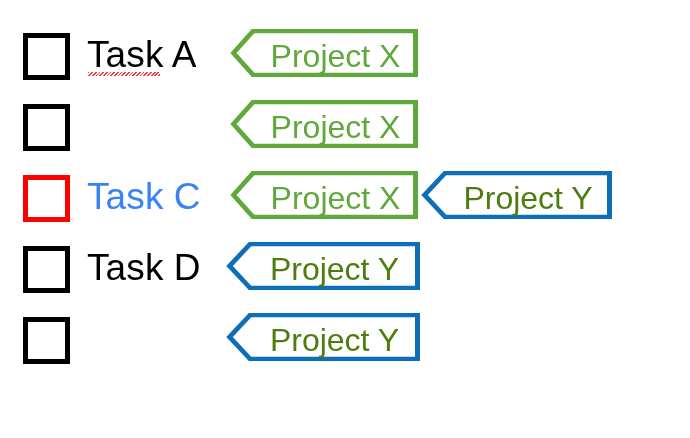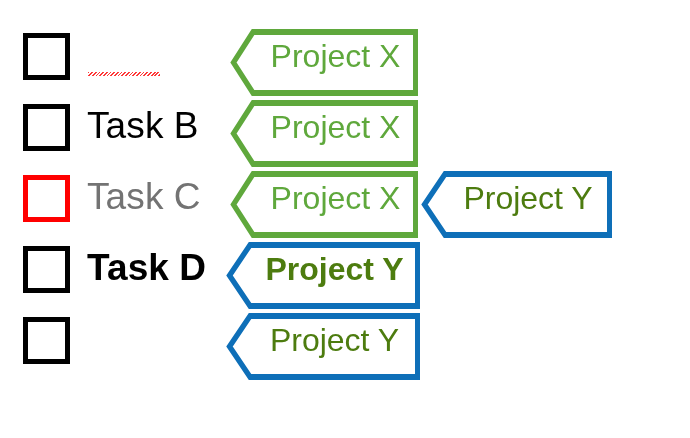--- a/index.html
+++ b/index.html
@@ -22,21 +22,21 @@
   
   .row {
     position: absolute;
     left: 0;
     width: 690px;
     height: 71px;
   }
   .row-1 { top: 26px; }
   .row-2 { top: 97px; }
   .row-3 { top: 168px; }
-  .row-4 { top: 239px; font-weight: bold; }
+  .row-4 { top: 239px; }
   .row-5 { top: 310px; }
 
   
   .checkbox {
     position: absolute;
     left: 23px;
     top: 7px;
     width: 37px;
     height: 37px;
     border: 5px solid #000000;
@@ -53,40 +53,40 @@
     left: 87px;
     top: 3px;
     height: 52px;
     line-height: 52px;
     font-size: 37px;
     color: #000000;
     letter-spacing: 0.1px;
     white-space: nowrap;
   }
   .task-label.red {
-    color: #737373;
+    color: #3b82f6;
   }
   
   .squiggle {
     position: absolute;
     left: 88px;
     top: 72px;
     width: 72px;
     height: 4px;
     background-image:
       repeating-linear-gradient(135deg,
         #ff2d2d 0px, #ff2d2d 1.3px,
         rgba(255,45,45,0) 1.3px, rgba(255,45,45,0) 2.6px);
     opacity: 0.95;
   }
 
   
   .banner {
     position: absolute;
-    height: 67px;
+    height: 48px;
     box-sizing: border-box;
   }
   .banner svg {
     position: absolute;
     left: 0;
     top: 0;
     width: 100%;
     height: 100%;
     overflow: visible;
   }
@@ -124,32 +124,32 @@
     width: 190px;
   }
 </style>
 </head>
 <body>
 
 <div id="canvas">
 
   <div class="row row-1">
     <div class="checkbox"></div>
+    <div class="task-label">Task A</div>
     <div class="banner green banner-x">
       <svg viewBox="0 0 187 55" preserveAspectRatio="none">
         <polygon points="22,2.5 184.5,2.5 184.5,52.5 22,52.5 2.5,27.5" fill="#ffffff" stroke="#5FA83C" stroke-width="5" stroke-linejoin="miter"></polygon>
       </svg>
       <div class="banner-text">Project X</div>
     </div>
   </div>
   <div class="squiggle"></div>
 
   <div class="row row-2">
     <div class="checkbox"></div>
-    <div class="task-label">Task B</div>
     <div class="banner green banner-x">
       <svg viewBox="0 0 187 55" preserveAspectRatio="none">
         <polygon points="22,2.5 184.5,2.5 184.5,52.5 22,52.5 2.5,27.5" fill="#ffffff" stroke="#5FA83C" stroke-width="5" stroke-linejoin="miter"></polygon>
       </svg>
       <div class="banner-text">Project X</div>
     </div>
   </div>
 
   <div class="row row-3">
     <div class="checkbox red"></div>

